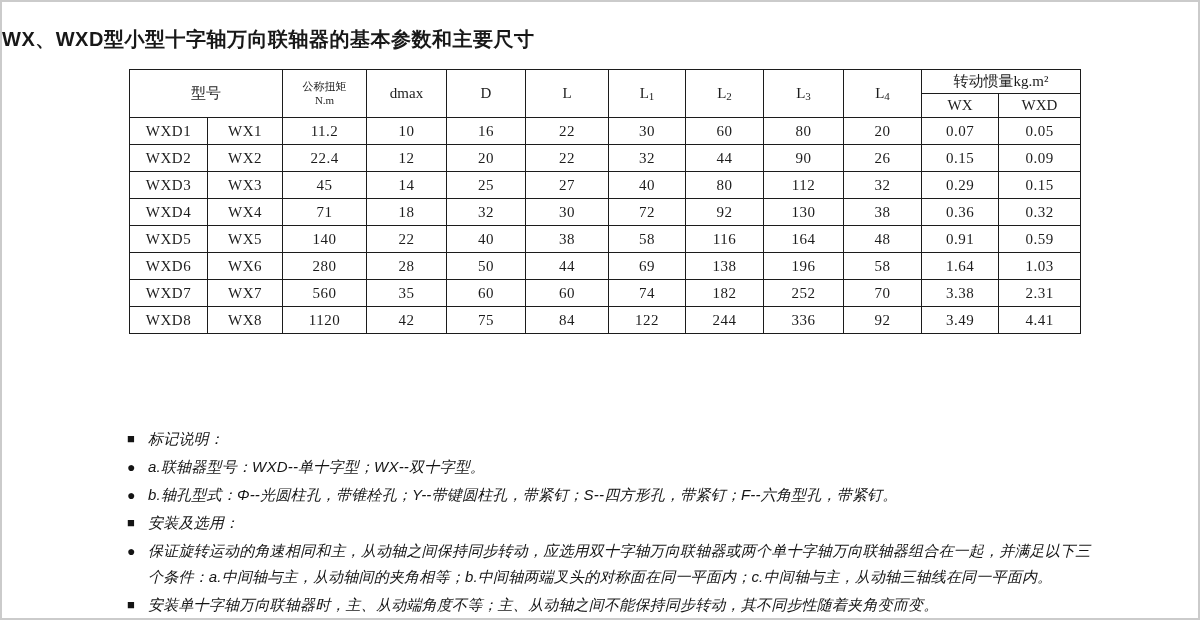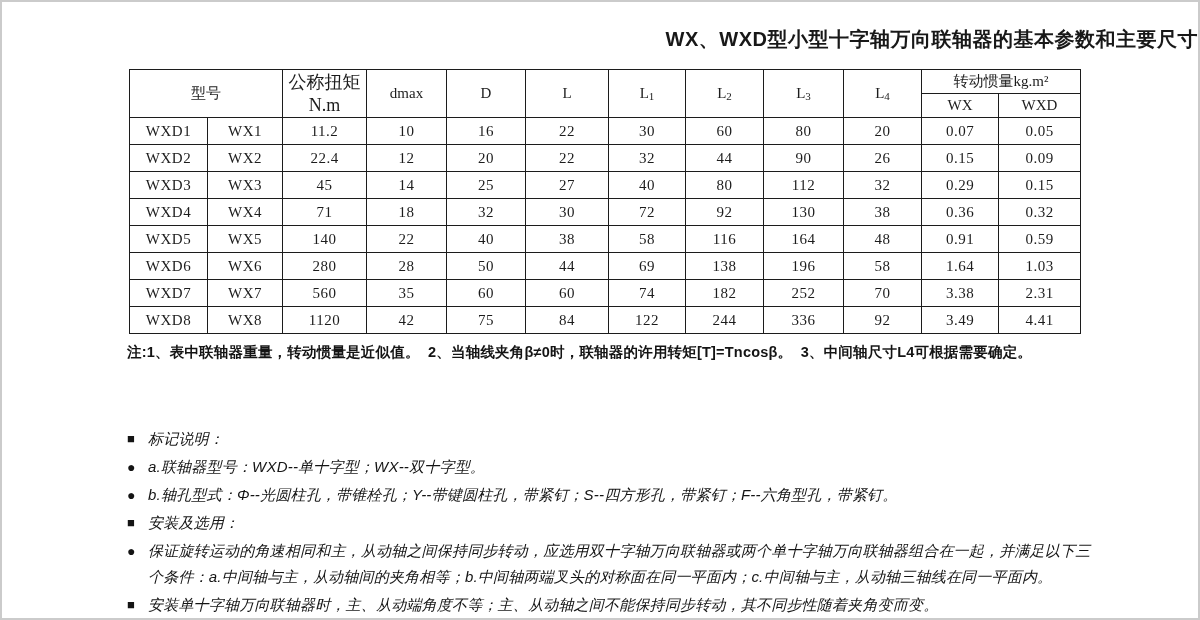--- a/index.html
+++ b/index.html
@@ -10,21 +10,21 @@
     position: relative;
     width: 1200px; height: 620px;
     background: #ffffff;
     border: 2px solid #cbcbcb;
     overflow: hidden;
   }
 
   .title {
     position: absolute;
     top: 24px; left: 0; width: 100%;
-    text-align: right;
+    text-align: left;
     font-size: 20px;
     font-weight: bold;
     letter-spacing: 0.5px;
     color: #181818;
   }
 
   .spec-table {
     position: absolute;
     left: 127px; top: 67px;
     width: 951px;
@@ -39,21 +39,21 @@
     font-weight: normal;
     font-size: 15px;
     color: #1c1c1c;
     padding: 0;
     overflow: hidden;
     white-space: nowrap;
   }
   .spec-table thead tr.hrow1 th { height: 24px; }
   .spec-table thead tr.hrow2 th { height: 24px; }
   .spec-table tbody td { height: 27px; letter-spacing: 0.5px; }
-  .torque-head div { line-height: 1.25; font-size: 18px; }
+  .torque-head div { line-height: 1.25; font-size: 11px; }
   .hsub { font-size: 11px; vertical-align: -2px; }
 
   .note {
     position: absolute;
     left: 125px; top: 341px;
     width: 1060px;
     font-size: 14.5px;
     font-weight: bold;
     letter-spacing: 0.2px;
     color: #141414;
@@ -238,21 +238,20 @@
           <td>122</td>
           <td>244</td>
           <td>336</td>
           <td>92</td>
           <td>3.49</td>
           <td>4.41</td>
         </tr>
       </tbody>
   </table>
 
-  <p class="note">注:1、表中联轴器重量，转动惯量是近似值。  2、当轴线夹角β≠0时，联轴器的许用转矩[T]=Tncosβ。  3、中间轴尺寸L4可根据需要确定。</p>
 
   <div class="legend" id="legend">
       <div class="legend-item">
         <span class="bullet square">■</span>
         <div class="legend-text">标记说明：</div>
       </div>
       <div class="legend-item">
         <span class="bullet">●</span>
         <div class="legend-text">a.联轴器型号：WXD--单十字型；WX--双十字型。</div>
       </div>

